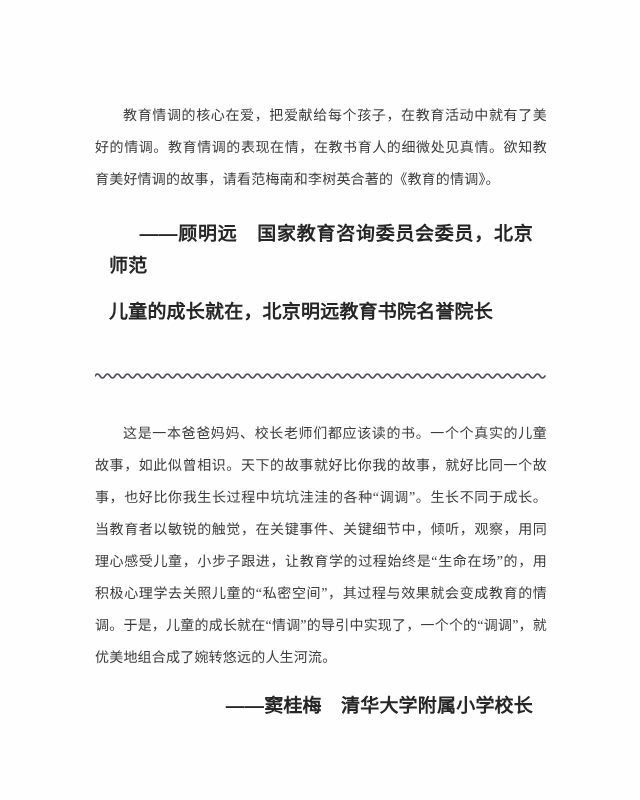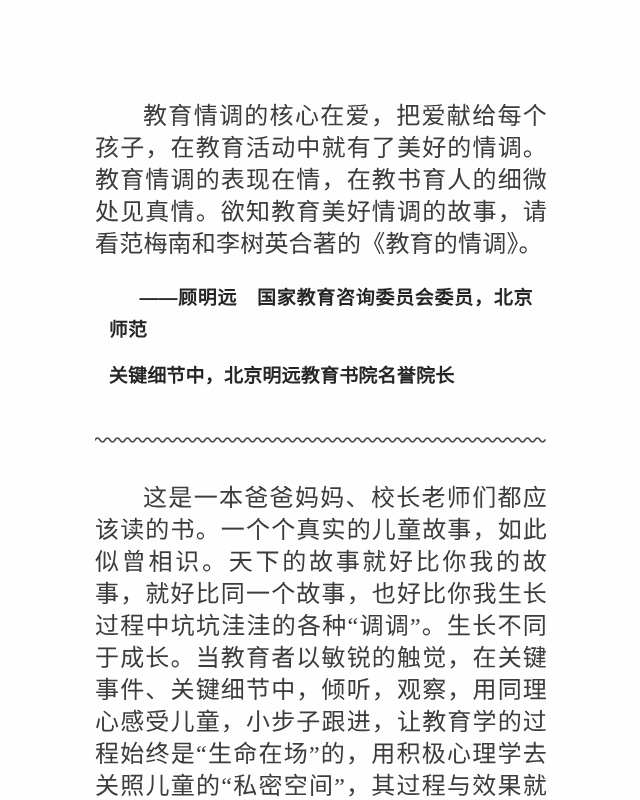--- a/index.html
+++ b/index.html
@@ -29,21 +29,21 @@
   .content {
     position: absolute;
     left: 95px;
     top: 100px;
     width: 452px;
   }
 
   
   .para {
     font-family: "Liberation Serif", "DejaVu Serif", serif;
-    font-size: 24px;
+    font-size: 14px;
     line-height: 32px;
     color: #3c3c3c;
     text-align: justify;
     text-justify: inter-character;
     text-indent: 2em;
     margin: 0;
     letter-spacing: 0.2px;
     font-weight: 400;
   }
 
@@ -88,21 +88,21 @@
 
 <div class="page">
   <div class="content">
 
     <div>
       <p class="para">教育情调的核心在爱，把爱献给每个孩子，在教育活动中就有了美好的情调。教育情调的表现在情，在教书育人的细微处见真情。欲知教育美好情调的故事，请看范梅南和李树英合著的《教育的情调》。</p>
 
       <div class="spacer-after-para1"></div>
 
       <p class="attrib first-block">——顾明远　国家教育咨询委员会委员，北京师范</p>
-      <p class="attrib">关键细节中，北京明远教育书院名誉院长</p>
+      <p class="attrib">儿童的成长就在，北京明远教育书院名誉院长</p>
     </div>
 
     <div class="spacer-before-divider"></div>
 
     <div class="divider-wrap">
       <svg width="455" height="12" viewBox="0 0 455 12" xmlns="http://www.w3.org/2000/svg">
         <path d="M0 6
                  q2.5 -4 5 0 t5 0 t5 0 t5 0 t5 0 t5 0 t5 0 t5 0 t5 0 t5 0
                  t5 0 t5 0 t5 0 t5 0 t5 0 t5 0 t5 0 t5 0 t5 0 t5 0
                  t5 0 t5 0 t5 0 t5 0 t5 0 t5 0 t5 0 t5 0 t5 0 t5 0

